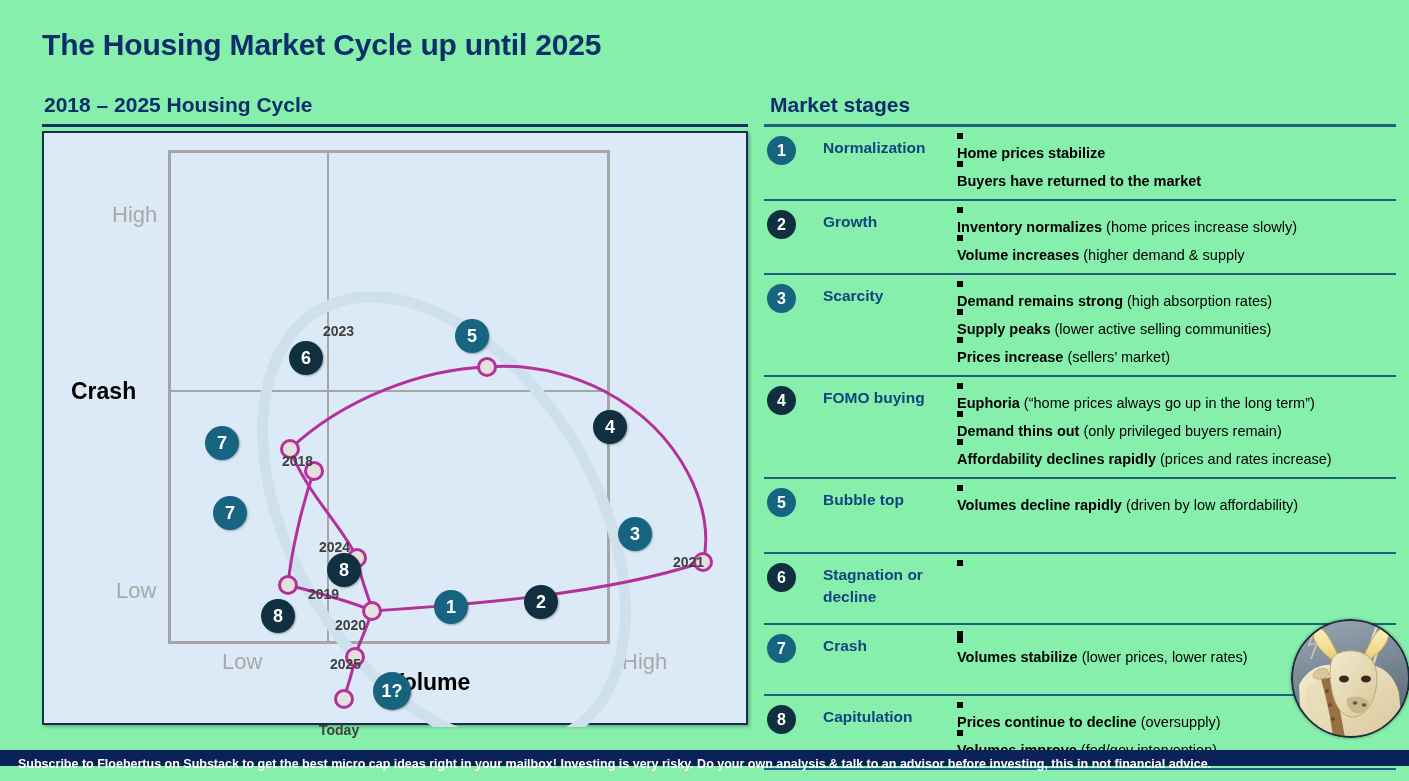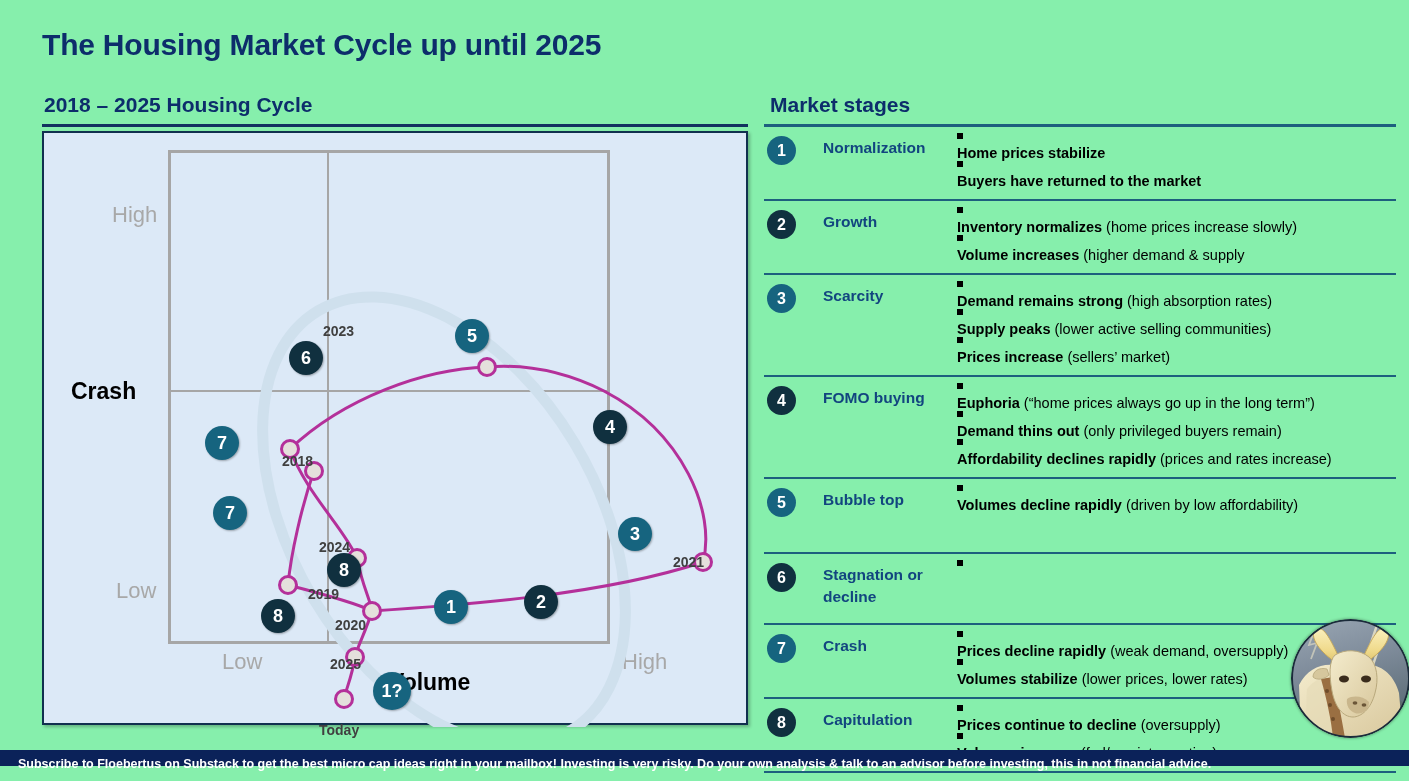--- a/index.html
+++ b/index.html
@@ -317,21 +317,20 @@
             <span class="dot"></span>
           </div>
         </div>
       </div>
       <div class="stage h7">
         <div class="stage-num teal">7</div>
         <div class="stage-name">Crash</div>
         <div class="bullets">
           <div class="bullet">
             <span class="dot"></span>
-            <span><span class="b-strong">Prices decline rapidly</span><span class="b-rest"> (weak demand, oversupply)</span></span>
           </div>
           <div class="bullet">
             <span class="dot"></span>
             <span><span class="b-strong">Volumes stabilize</span><span class="b-rest"> (lower prices, lower rates)</span></span>
           </div>
         </div>
       </div>
       <div class="stage h8">
         <div class="stage-num navy">8</div>
         <div class="stage-name">Capitulation</div>

